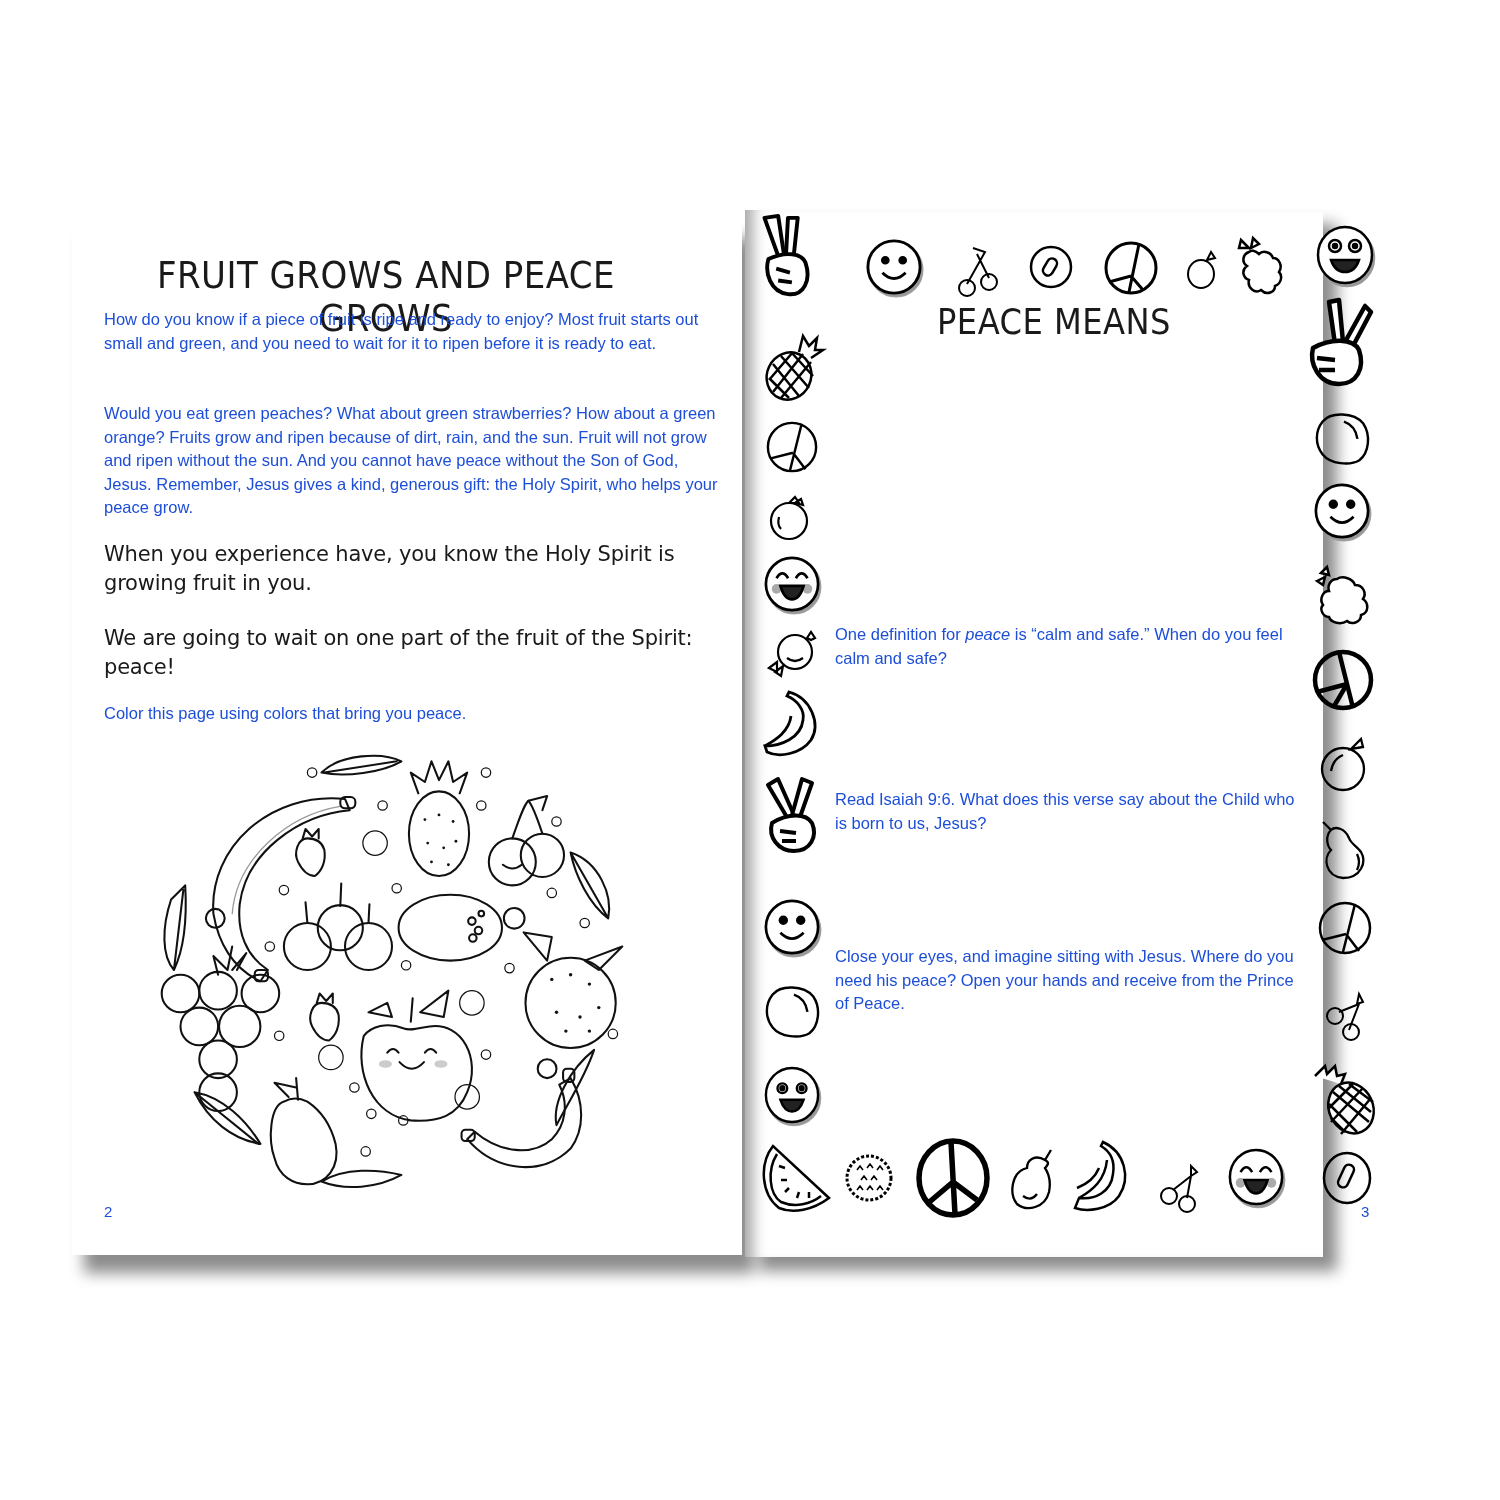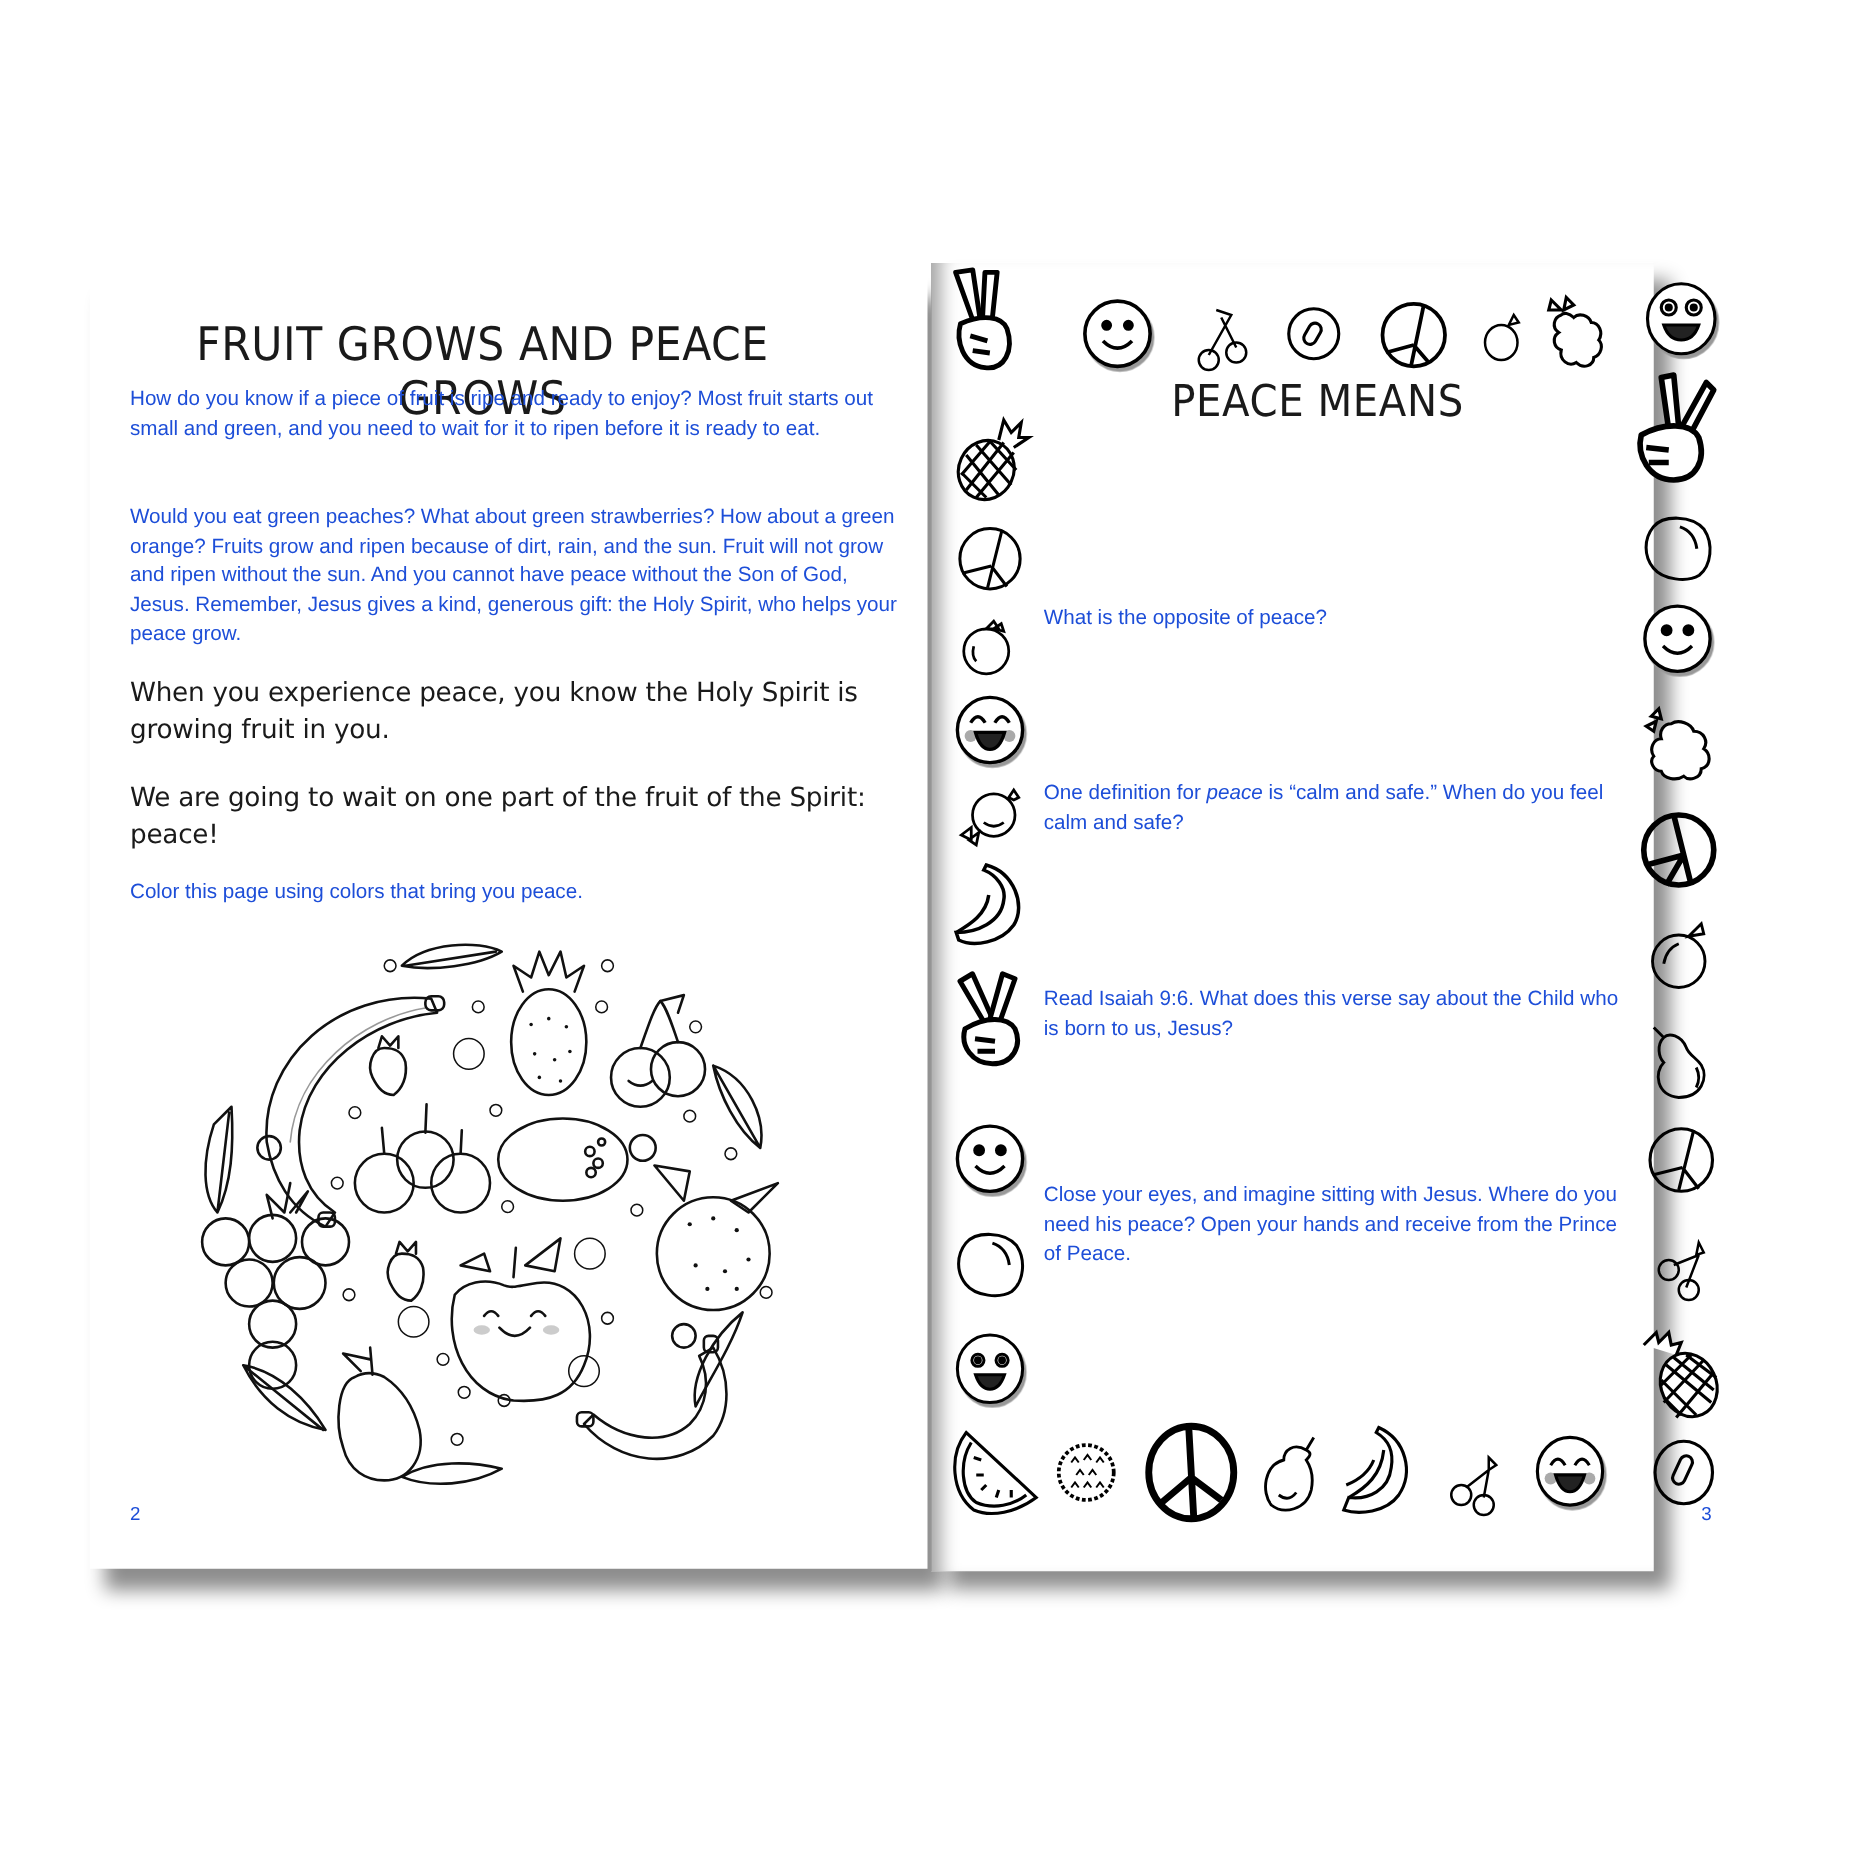--- a/index.html
+++ b/index.html
@@ -60,21 +60,21 @@
   .icon { position: absolute; }
   .icon svg { width: 100%; height: 100%; display: block; overflow: visible; }
 </style>
 </head>
 <body>
 
 <div class="page page-left">
   <h1 class="title-hand left-title">FRUIT GROWS AND PEACE GROWS</h1>
   <p class="body-text lp1">How do you know if a piece of fruit is ripe and ready to enjoy? Most fruit starts out small and green, and you need to wait for it to ripen before it is ready to eat.</p>
   <p class="body-text lp2">Would you eat green peaches? What about green strawberries? How about a green orange? Fruits grow and ripen because of dirt, rain, and the sun. Fruit will not grow and ripen without the sun. And you cannot have peace without the Son of God, Jesus. Remember, Jesus gives a kind, generous gift: the Holy Spirit, who helps your peace grow.</p>
-  <p class="big-text lb1">When you experience peace, you know the Holy Spirit is growing fruit in you.</p>
+  <p class="big-text lb1">When you experience have, you know the Holy Spirit is growing fruit in you.</p>
   <p class="big-text lb2">We are going to wait on one part of the fruit of the Spirit: peace!</p>
   <p class="body-text lp3">Color this page using colors that bring you peace.</p>
 
   <div class="illus">
     <svg viewBox="0 0 500 480" width="470" height="470" fill="none" stroke="#111" stroke-width="2.2" stroke-linecap="round" stroke-linejoin="round">
 
       <g>
         <path d="M200 58 C120 50 55 110 60 180 C65 210 80 238 110 252 L118 240 C95 225 85 200 88 170 C95 115 150 75 205 70 Z"></path>
         <path d="M80 180 C85 120 140 75 195 66" stroke="#999" stroke-width="1.4"></path>
         <rect x="195" y="56" width="16" height="12" rx="5"></rect>
@@ -229,21 +229,20 @@
       </g>
     </svg>
   </div>
 
   <div class="body-text page-num-left">2</div>
 </div>
 
 <div class="page page-right">
   <h1 class="title-hand right-title">PEACE MEANS</h1>
 
-  <p class="body-text q q2"><span>What is the opposite of peace?</span></p>
   <p class="body-text q q3"><span>One definition for </span><em>peace</em><span> is “calm and safe.” When do you feel calm and safe?</span></p>
   <p class="body-text q q4"><span>Read Isaiah 9:6. What does this verse say about the Child who is born to us, Jesus?</span></p>
   <p class="body-text q q5"><span>Close your eyes, and imagine sitting with Jesus. Where do you need his peace? Open your hands and receive from the Prince of Peace.</span></p>
 
   <div class="body-text page-num-right">3</div>
 
   <div class="icon" style="left:10px;top:2px;width:62px;height:88px;">
     <svg viewBox="0 0 60 90" fill="#fff" stroke="#000" stroke-width="4" stroke-linejoin="round">
         <path d="M8 6 L22 45 L28 44 L22 4 Z"></path>
         <path d="M32 6 L30 44 L38 44 L42 6 Z"></path>

